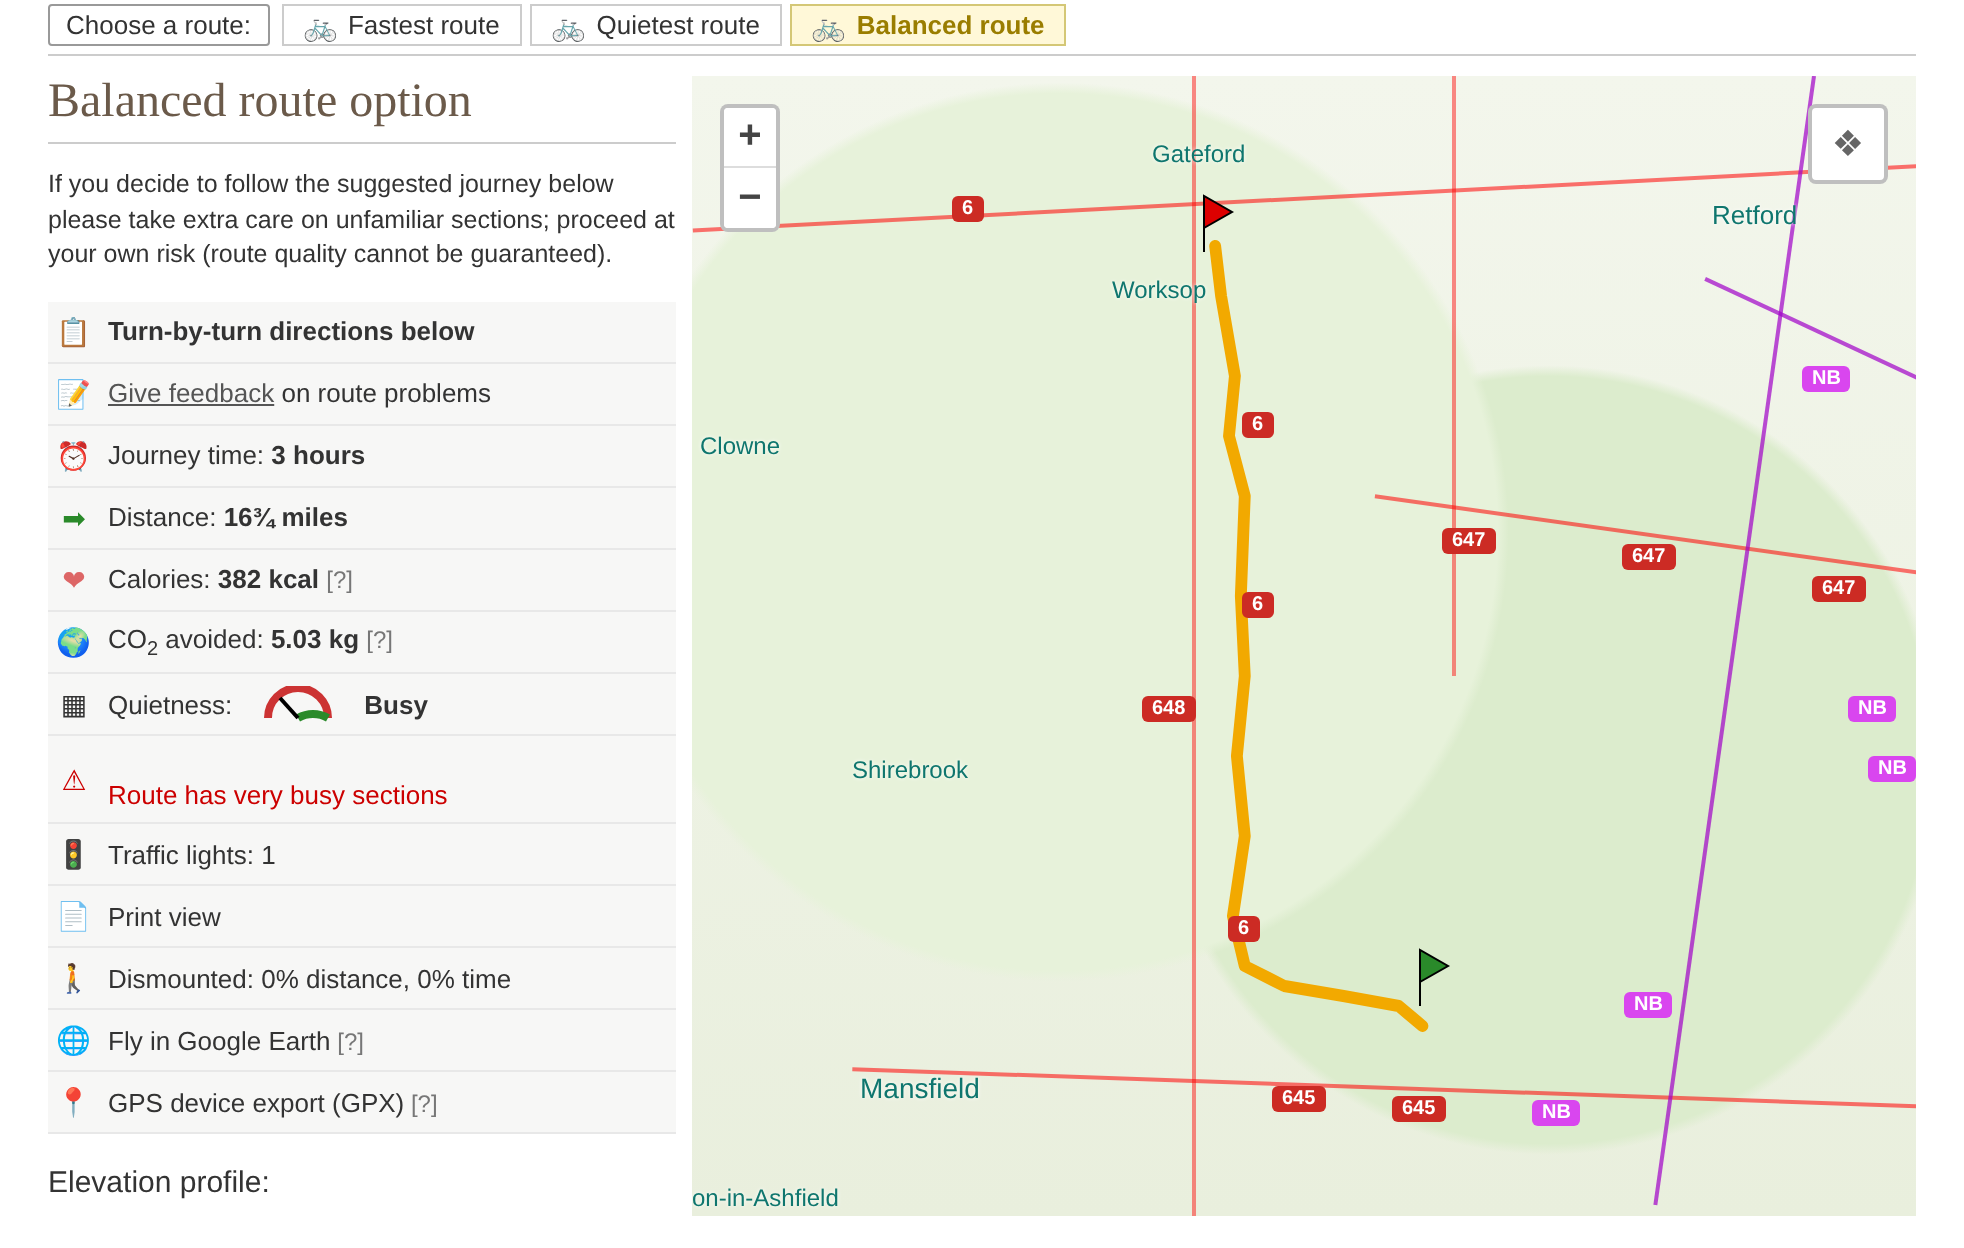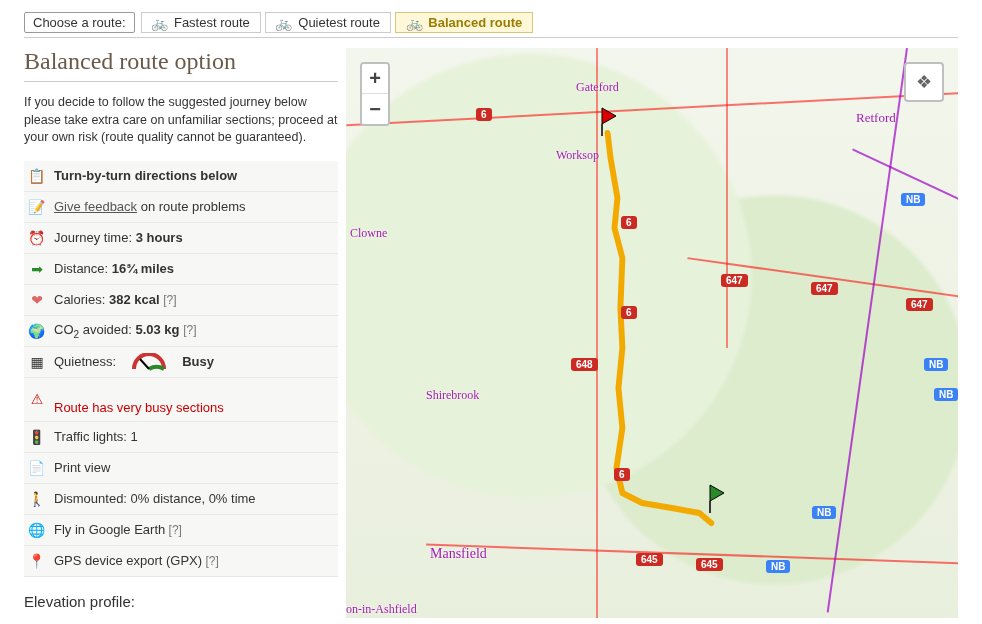--- a/index.html
+++ b/index.html
@@ -1,19 +1,19 @@
 <!DOCTYPE html>
 <html><head>
 <meta charset="utf-8">
 <style>
 * { box-sizing: border-box; margin: 0; padding: 0; }
 body { font-family: Verdana, Geneva, sans-serif; font-size: 13px; color: #333; background: #fff; }
 .container { width: 982px; height: 624px; position: relative; }
 
-.route-tabs { display: flex; align-items: center; border-bottom: 1px solid #ccc; padding: 12px 0 4px 0; margin: 0 24px 10px 24px; }
+.route-tabs { display: flex; align-items: center; border-bottom: 1px solid #ccc; padding: 2px 0 4px 0; margin: 0 24px 10px 24px; }
 .route-tabs-label { font-size: 13px; padding: 2px 8px; border: 1px solid #999; border-radius: 2px; margin-right: 6px; }
 .route-tab { display: flex; align-items: center; padding: 2px 10px; border: 1px solid #ccc; margin-right: 4px; font-size: 13px; cursor: pointer; background: #fff; }
 .route-tab.active { background: #fff8d8; border-color: #d4c776; font-weight: bold; color: #9a7d00; }
 .bike-icon { margin-right: 5px; font-size: 14px; line-height: 1; }
 .bike-red { color: #d00; }
 .bike-green { color: #2a8c2a; }
 .bike-yellow { color: #d4a800; }
 
 .main { display: flex; padding: 0 24px; gap: 8px; }
 .sidebar { width: 314px; flex-shrink: 0; }
@@ -41,23 +41,23 @@
 .map-bg { position:absolute; inset:0; background:
   radial-gradient(circle at 30% 40%, #e7f2da 0 40%, transparent 41%),
   radial-gradient(circle at 70% 60%, #dceccd 0 35%, transparent 36%),
   linear-gradient(180deg, #f3f6ec 0%, #e9efdd 100%);
 }
 .road { position:absolute; background: rgba(255,0,0,0.55); height:2px; }
 .road.purple { background: rgba(160,0,200,0.7); }
 .route-line { position:absolute; }
 .route-line svg { width:100%; height:100%; }
 
-.town-label { position:absolute; font-size:12px; color:#a21caf; text-shadow: 0 0 2px #fff; font-family: Liberation Serif, serif; }
+.town-label { position:absolute; font-size:12px; color:#0f766e; text-shadow: 0 0 2px #fff; }
 .shield { position:absolute; background:#cc2b24; color:#fff; font-size:10px; padding:1px 5px; border-radius:3px; font-weight:bold; }
-.shield.nb { background:#3b82f6; }
+.shield.nb { background:#d946ef; }
 
 .zoom-ctrl { position:absolute; top:14px; left:14px; width:30px; background:#fff; border:2px solid rgba(0,0,0,0.25); border-radius:4px; overflow:hidden; }
 .zoom-ctrl button { display:block; width:100%; height:30px; border:none; background:#fff; font-size:20px; font-weight:bold; color:#444; cursor:pointer; border-bottom:1px solid #ddd; }
 .zoom-ctrl button:last-child{border-bottom:none;}
 .layers-ctrl { position:absolute; top:14px; right:14px; width:40px; height:40px; background:#fff; border:2px solid rgba(0,0,0,0.25); border-radius:4px; display:flex; align-items:center; justify-content:center; cursor:pointer; font-size:18px; color:#666;}
 
 .flag { position:absolute; width:24px; height:30px; }
 .flag svg{width:100%;height:100%;}
 </style>
 </head>

